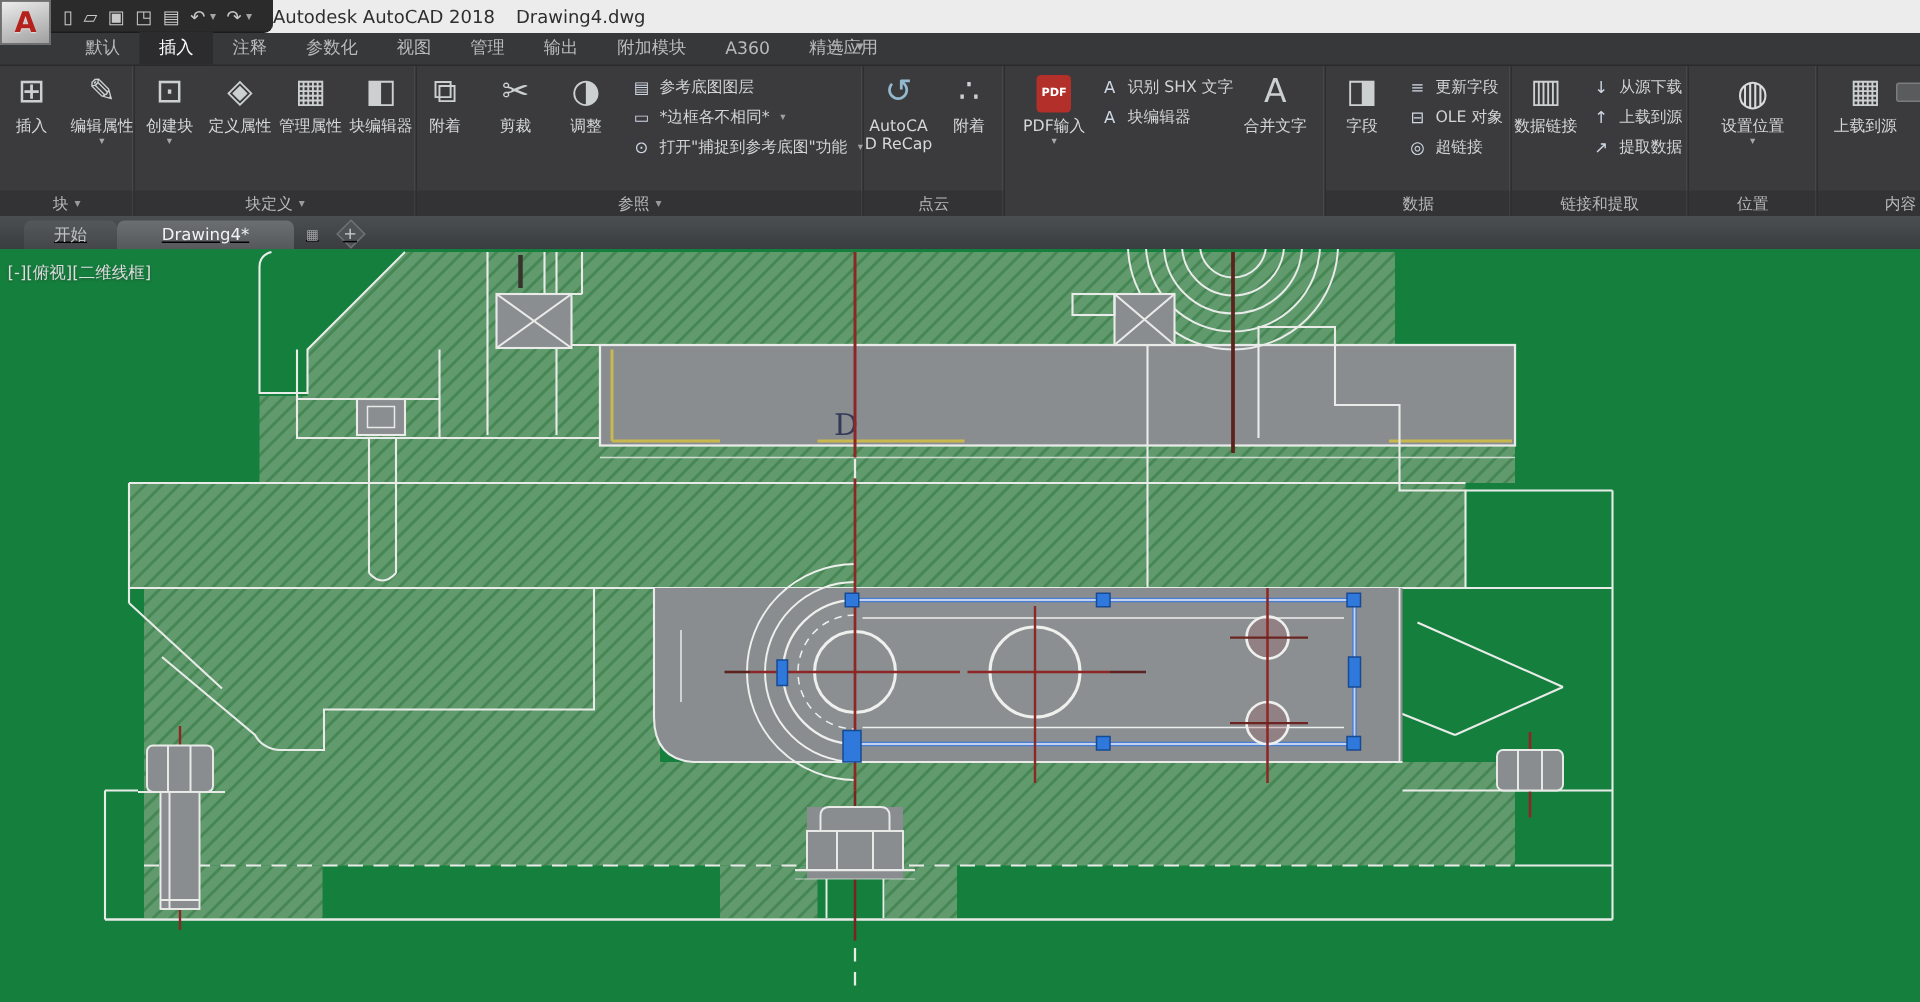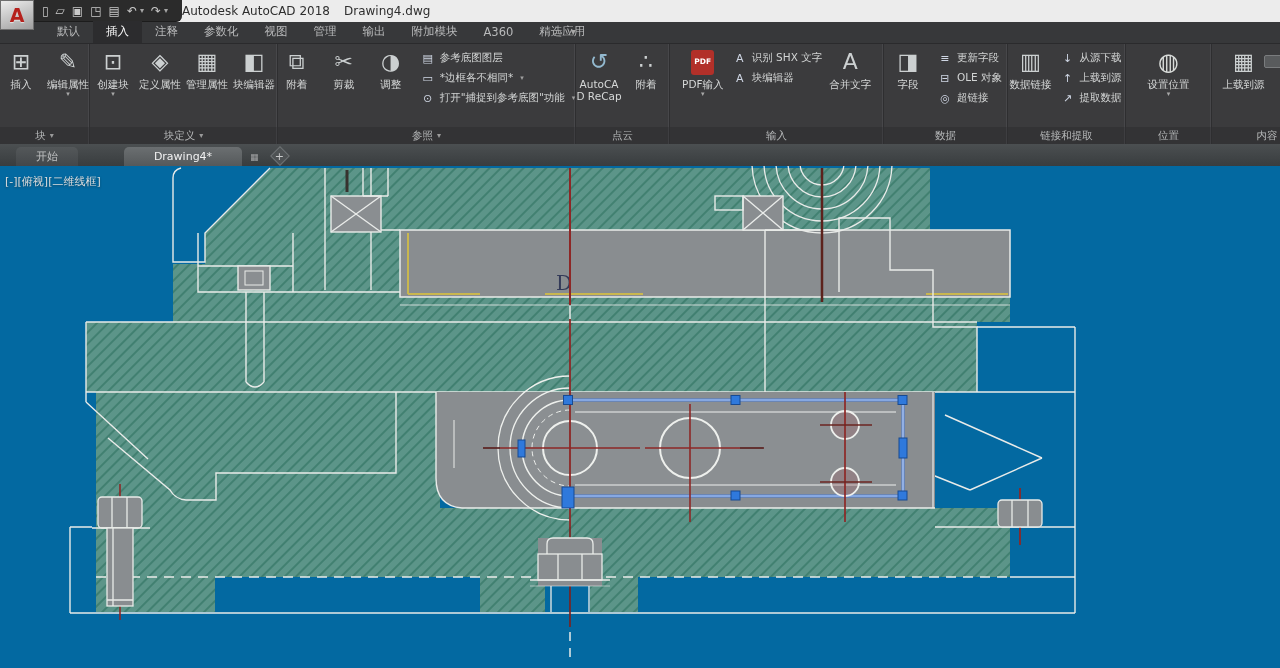--- a/index.html
+++ b/index.html
@@ -47,32 +47,32 @@
   .rowbtn .ricon { width:14px; text-align:center; font-size:11px; color:#cfd6e4; }
   .rowbtn .rlabel { font-size:10.5px; color:#d2d4d4; }
   .rowbtn.has-menu::after { content:"▾"; font-size:7px; color:#9f9f9f; margin-left:2px; }
   .pdf-icon { width:23px; height:25px; background:#b23029; border-radius:3px; color:#fff;
     font-size:7.5px; font-weight:bold; display:flex; align-items:center; justify-content:center; }
   .recap { color:#93b9cf !important; }
   .globe { color:#d9dcda !important; font-size:24px !important; }
   .search-mini { width:54px; height:13px; background:#595b5d; border:1px solid #7a7c7e; border-radius:2px; margin-top:6px; }
 
   
-  .filetabs { height:22px; background:linear-gradient(#4b4f51,#393d3f); display:flex; align-items:flex-end; }
+  .filetabs { height:22px; background:linear-gradient(#4b4f51,#393d3f); display:flex; align-items:flex-end;text-decoration:underline; }
   .ftab { height:19px; display:flex; align-items:center; justify-content:center; font-size:11px;
     border-radius:5px 5px 0 0; cursor:pointer; }
   .ftab.start { width:62px; margin-left:16px; background:linear-gradient(#54585a,#43474a); color:#bfc1c2; }
-  .ftab.doc { width:118px; margin-left:46px; background:linear-gradient(#6b6f71,#55595b); color:#f2f2f2; }
+  .ftab.doc { width:118px; background:linear-gradient(#6b6f71,#55595b); color:#f2f2f2; }
   .ftab-aux { color:#9fa1a2; font-size:9px; margin:0 0 4px 8px; }
   .newtab { width:14px; height:14px; margin:0 0 3px 14px; background:#4e5254; border:1px solid #6e7274;
     transform:rotate(45deg); display:flex; align-items:center; justify-content:center; cursor:pointer; }
   .newtab span { transform:rotate(-45deg); color:#c9cbcc; font-size:11px; line-height:1; }
 
   
-  .canvas { position:relative; height:502px; background:#0369a1;text-align:right; }
+  .canvas { position:relative; height:502px; background:#15803d;text-align:right; }
   .canvas svg { position:absolute; left:0; top:0; }
   .vplabel { position:absolute; left:5px; top:8px; color:#dcdedf; font-size:11px;
     text-shadow:0 1px 2px rgba(40,40,40,.5); z-index:3; }
 </style>
 </head>
 <body>
 
 <div class="app">
 
   <div class="titlebar">
@@ -220,23 +220,20 @@
           </div>
           <div class="rowbtn">
             <span class="ricon">A</span>
             <span class="rlabel">块编辑器</span>
           </div>
         </div>
         <div class="bigbtn">
           <span class="bicon">A</span>
           <span class="blabel">合并文字</span>
         </div>
-      </div>
-      <div class="panel-label">
-        <span>输入</span>
       </div>
     </div>
 
     <div class="panel" style="width:124px">
       <div class="panel-body">
         <div class="bigbtn">
           <span class="bicon">◨</span>
           <span class="blabel">字段</span>
         </div>
         <div class="rowscol">

